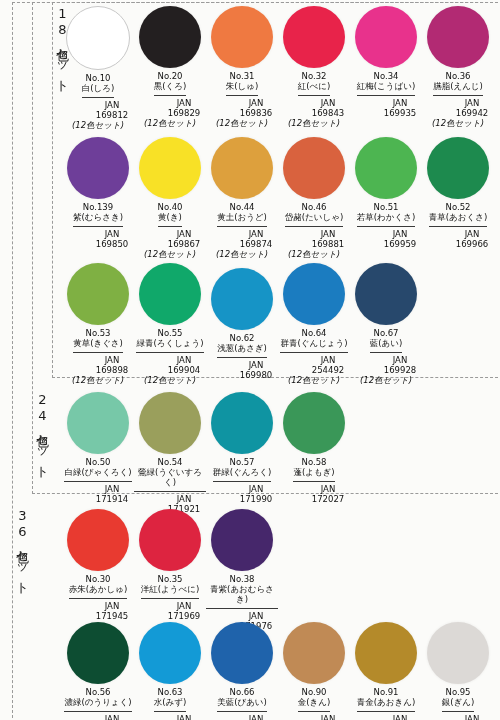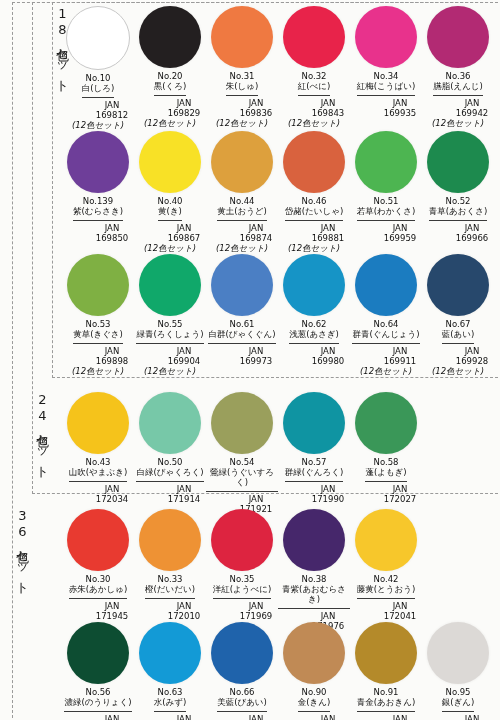--- a/index.html
+++ b/index.html
@@ -45,22 +45,22 @@
     text-align:center;
     line-height:1.18;
   }
   .no{font-size:8.5px;margin-top:3px;}
   .jp{font-size:8.5px;padding-bottom:4px;border-bottom:1px solid #3a3a3a;}
   .jan{font-size:8.5px;margin-top:2px;margin-left:28px;}
   .sub{font-size:8.5px;font-style:italic;}
 
   
   #row-1{top:6px;}
-  #row-2{top:131px;}
-  #row-3{top:254px;}
+  #row-2{top:137px;}
+  #row-3{top:263px;align-items:center;}
   #row-4{top:392px;}
   #row-5{top:509px;}
   #row-6{top:622px;}
 </style>
 </head>
 <body>
 
 <div class="bracket" id="bracket-36"></div>
 <div class="bracket" id="bracket-24"></div>
 <div class="bracket" id="bracket-18"></div>
@@ -164,54 +164,42 @@
       <div class="cap sub">(12色セット)</div>
     </div>
     <div class="cell">
       <div class="swatch" style="background: rgb(16, 168, 106);"></div>
       <div class="cap no">No.55</div>
       <div class="cap jp">緑青(ろくしょう)</div>
       <div class="cap jan">JAN 169904</div>
       <div class="cap sub">(12色セット)</div>
     </div>
     <div class="cell">
-      <div class="swatch" style="background: rgb(75, 127, 196);"></div>
-      <div class="cap no">No.61</div>
-      <div class="cap jp">白群(びゃくぐん)</div>
-      <div class="cap jan">JAN 169973</div>
-    </div>
-    <div class="cell">
       <div class="swatch" style="background: rgb(22, 148, 198);"></div>
       <div class="cap no">No.62</div>
       <div class="cap jp">浅葱(あさぎ)</div>
       <div class="cap jan">JAN 169980</div>
     </div>
     <div class="cell">
       <div class="swatch" style="background: rgb(27, 124, 192);"></div>
       <div class="cap no">No.64</div>
       <div class="cap jp">群青(ぐんじょう)</div>
-      <div class="cap jan">JAN 169911</div>
+      <div class="cap jan">JAN 254492</div>
       <div class="cap sub">(12色セット)</div>
     </div>
     <div class="cell">
       <div class="swatch" style="background: rgb(39, 72, 108);"></div>
       <div class="cap no">No.67</div>
       <div class="cap jp">藍(あい)</div>
       <div class="cap jan">JAN 169928</div>
       <div class="cap sub">(12色セット)</div>
     </div>
   </div>
 <div class="row" id="row-4">
     <div class="cell">
-      <div class="swatch" style="background: rgb(245, 195, 27);"></div>
-      <div class="cap no">No.43</div>
-      <div class="cap jp">山吹(やまぶき)</div>
-      <div class="cap jan">JAN 172034</div>
-    </div>
-    <div class="cell">
       <div class="swatch" style="background: rgb(119, 200, 168);"></div>
       <div class="cap no">No.50</div>
       <div class="cap jp">白緑(びゃくろく)</div>
       <div class="cap jan">JAN 171914</div>
     </div>
     <div class="cell">
       <div class="swatch" style="background: rgb(154, 159, 92);"></div>
       <div class="cap no">No.54</div>
       <div class="cap jp">鶯緑(うぐいすろく)</div>
       <div class="cap jan">JAN 171921</div>
@@ -230,43 +218,31 @@
     </div>
   </div>
 <div class="row" id="row-5">
     <div class="cell">
       <div class="swatch" style="background: rgb(232, 58, 48);"></div>
       <div class="cap no">No.30</div>
       <div class="cap jp">赤朱(あかしゅ)</div>
       <div class="cap jan">JAN 171945</div>
     </div>
     <div class="cell">
-      <div class="swatch" style="background: rgb(238, 146, 52);"></div>
-      <div class="cap no">No.33</div>
-      <div class="cap jp">橙(だいだい)</div>
-      <div class="cap jan">JAN 172010</div>
-    </div>
-    <div class="cell">
       <div class="swatch" style="background: rgb(221, 36, 64);"></div>
       <div class="cap no">No.35</div>
       <div class="cap jp">洋紅(ようべに)</div>
       <div class="cap jan">JAN 171969</div>
     </div>
     <div class="cell">
       <div class="swatch" style="background: rgb(70, 39, 107);"></div>
       <div class="cap no">No.38</div>
       <div class="cap jp">青紫(あおむらさき)</div>
       <div class="cap jan">JAN 171976</div>
     </div>
-    <div class="cell">
-      <div class="swatch" style="background: rgb(247, 199, 43);"></div>
-      <div class="cap no">No.42</div>
-      <div class="cap jp">藤黄(とうおう)</div>
-      <div class="cap jan">JAN 172041</div>
-    </div>
   </div>
 <div class="row" id="row-6">
     <div class="cell">
       <div class="swatch" style="background: rgb(13, 77, 50);"></div>
       <div class="cap no">No.56</div>
       <div class="cap jp">濃緑(のうりょく)</div>
       <div class="cap jan">JAN 171963</div>
     </div>
     <div class="cell">
       <div class="swatch" style="background: rgb(19, 154, 214);"></div>

